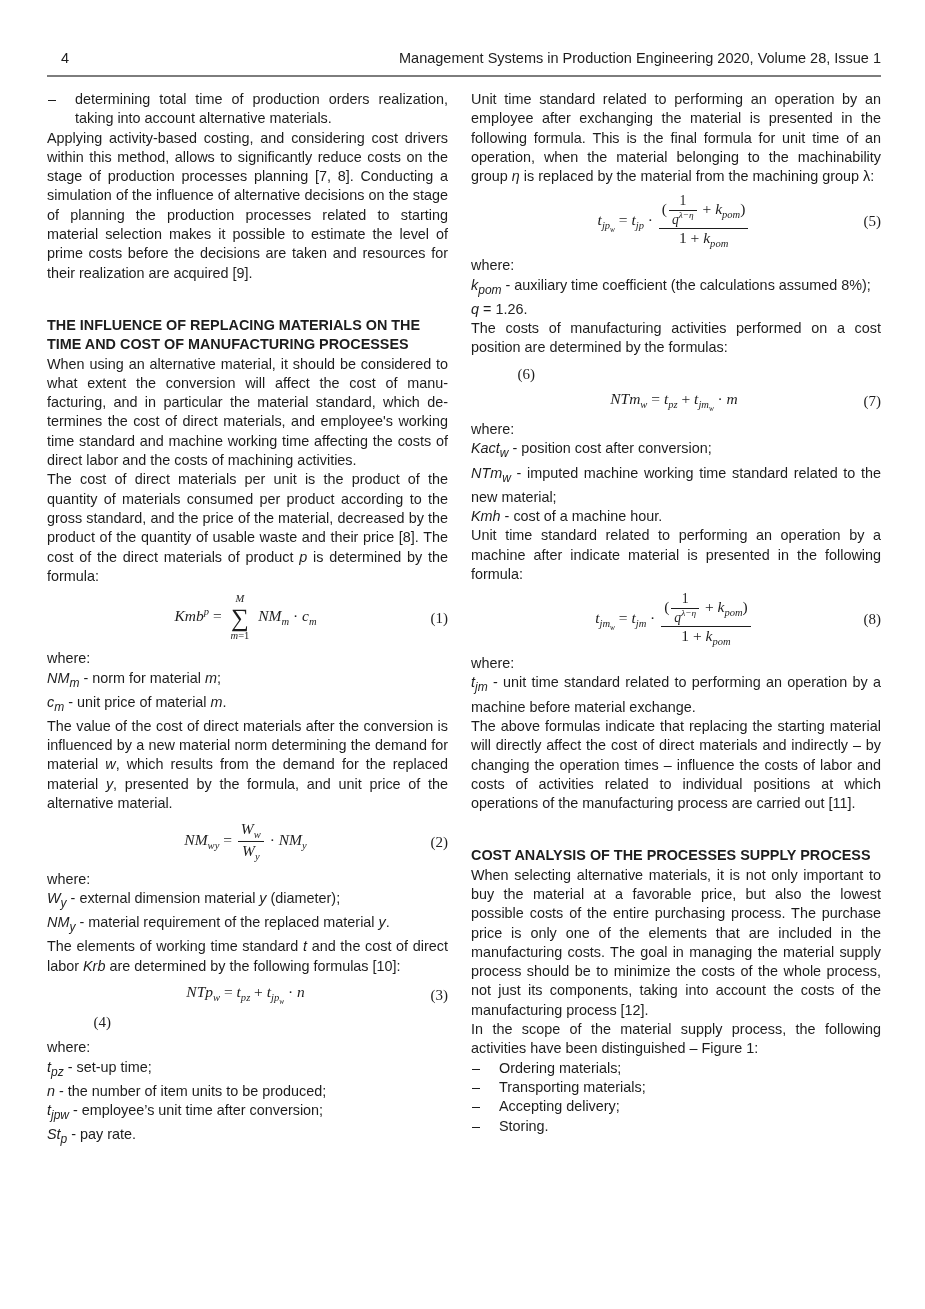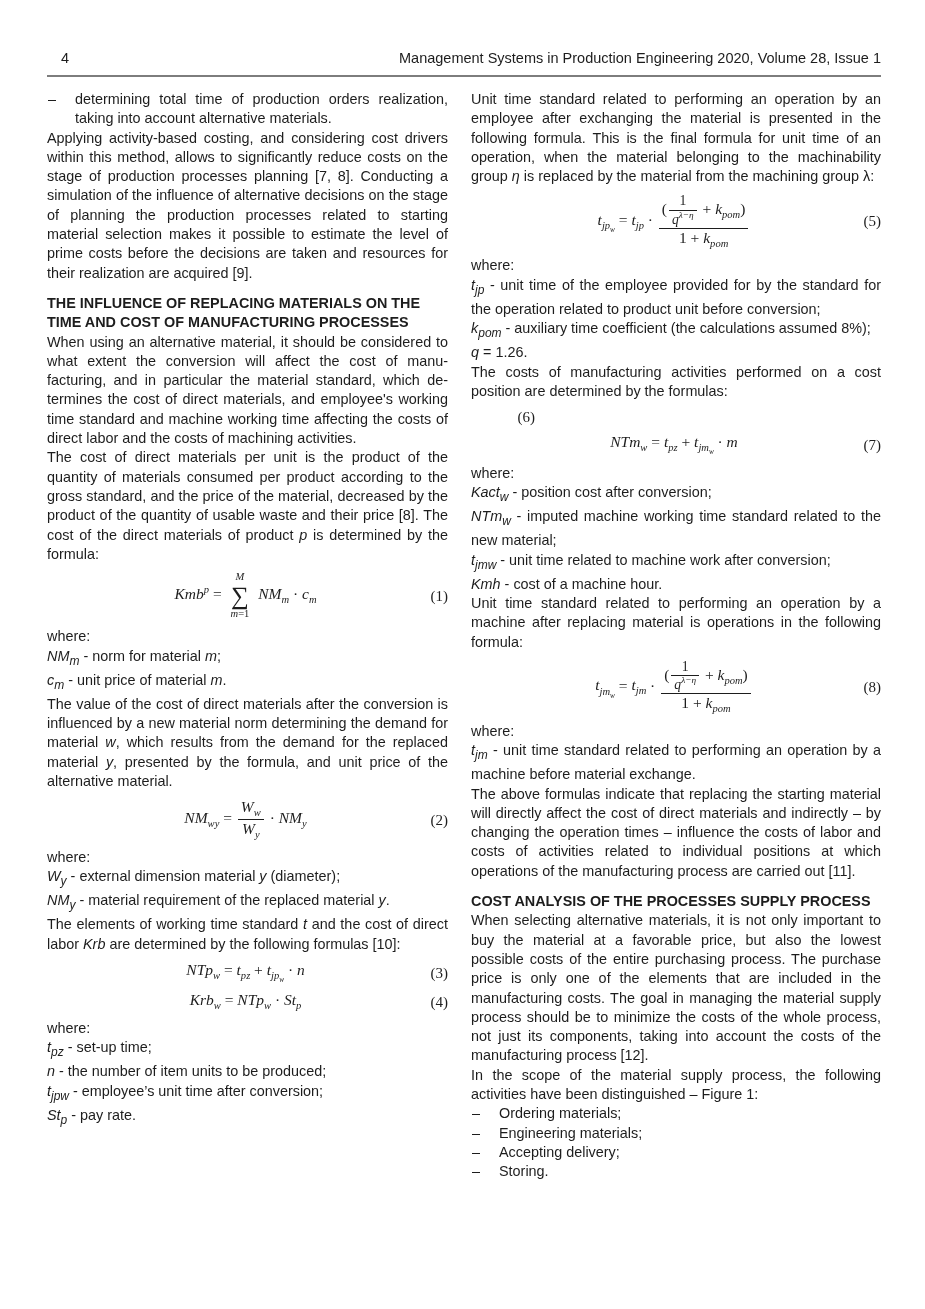--- a/index.html
+++ b/index.html
@@ -10,21 +10,21 @@
     padding:50px 44px 0 47px; position:relative;
   }
   .header { display:flex; justify-content:space-between; align-items:baseline;
     font-size:14.5px; padding:0 0 9px 14px; }
   .rule { height:2px; background:#7d7d7d; margin-bottom:13px; }
   .cols { display:flex; gap:23px; }
   .col { font-size:14.4px; line-height:19.3px; text-align:justify; }
   .col.left  { width:401px; }
   .col.right { width:410px; }
   .p { text-align:justify; }
-  .h { font-weight:700; font-size:14.4px; line-height:19.3px; margin-top:11px; text-align:left; }
+  .h { font-weight:700; font-size:14.4px; line-height:19.3px; margin-top:33px; text-align:left; }
   .li { position:relative; padding-left:28px; }
   .li .dash { position:absolute; left:1px; }
   
   .eq { display:flex; align-items:center; margin:7px 0;
         font-family:"Liberation Serif", serif; font-size:15.5px; line-height:1.2; text-align:center; }
   .eq::before { content:""; width:30px; }
   .eq-b { flex:1; text-align:center; }
   .eq-n { width:34px; text-align:right; font-size:15px; font-style:normal; }
   .eq sub, .eq sup { font-size:68%; line-height:1; }
   .fr { display:inline-block; vertical-align:middle; text-align:center; margin:0 2px; }
@@ -76,71 +76,68 @@
       </div>
       <p class="p">where:</p>
       <p class="p"><i>W<sub>y</sub></i> - external dimension material <i>y</i> (diameter);</p>
       <p class="p"><i>NM<sub>y</sub></i> - material requirement of the replaced material <i>y</i>.</p>
       <p class="p">The elements of working time standard <i>t</i> and the cost of direct labor <i>Krb</i> are determined by the following formulas [10]:</p>
       <div class="eq">
         <span class="eq-b"><i>NTp<sub>w</sub></i> = <i>t<sub>pz</sub></i> + <i>t<sub>jp<sub>w</sub></sub></i> · <i>n</i></span>
         <span class="eq-n">(3)</span>
       </div>
       <div class="eq">
-        <span class="eq-b"><i>Krb<sub>w</sub></i> = <i>NTp<sub>w</sub></i> · <i>St<sub>p</sub></i></span>
         <span class="eq-n">(4)</span>
       </div>
       <p class="p">where:</p>
       <p class="p"><i>t<sub>pz</sub></i> - set-up time;</p>
       <p class="p"><i>n</i> - the number of item units to be produced;</p>
       <p class="p"><i>t<sub>jpw</sub></i> - employee’s unit time after conversion;</p>
       <p class="p"><i>St<sub>p</sub></i> - pay rate.</p>
     </div>
 
     <div class="col right">
       <p class="p">Unit time standard related to performing an operation by an employee after exchanging the material is presented in the following formula. This is the final formula for unit time of an operation, when the material belonging to the ma­chinability group <i>η</i> is replaced by the material from the ma­chining group λ:</p>
       <div class="eq">
         <span class="eq-b"><i>t<sub>jp<sub>w</sub></sub></i> = <i>t<sub>jp</sub></i> · <span class="fr"><span class="nu">(<span class="fr"><span class="nu">1</span><span class="de"><i>q</i><sup><i>λ−η</i></sup></span></span> + <i>k<sub>pom</sub></i>)</span><span class="de">1 + <i>k<sub>pom</sub></i></span></span></span>
         <span class="eq-n">(5)</span>
       </div>
       <p class="p">where:</p>
-      <p class="p"><i>t<sub>jp</sub></i> - unit time of the employee provided for by the standard for the operation related to product unit before conver­sion;</p>
       <p class="p"><i>k<sub>pom</sub></i> - auxiliary time coefficient (the calculations assumed 8%);</p>
       <p class="p"><i>q</i> = 1.26.</p>
       <p class="p">The costs of manufacturing activities performed on a cost position are determined by the formulas:</p>
       <div class="eq">
         <span class="eq-n">(6)</span>
       </div>
       <div class="eq">
         <span class="eq-b"><i>NTm<sub>w</sub></i> = <i>t<sub>pz</sub></i> + <i>t<sub>jm<sub>w</sub></sub></i> · <i>m</i></span>
         <span class="eq-n">(7)</span>
       </div>
       <p class="p">where:</p>
       <p class="p"><i>Kact<sub>w</sub></i> - position cost after conversion;</p>
       <p class="p"><i>NTm<sub>w</sub></i> - imputed machine working time standard related to the new material;</p>
-      <p class="p"><i>t<sub>jmw</sub></i> - unit time related to machine work after conversion;</p>
       <p class="p"><i>Kmh</i> - cost of a machine hour.</p>
-      <p class="p">Unit time standard related to performing an operation by a machine after replacing material is operations in the follow­ing formula:</p>
+      <p class="p">Unit time standard related to performing an operation by a machine after indicate material is presented in the follow­ing formula:</p>
       <div class="eq">
         <span class="eq-b"><i>t<sub>jm<sub>w</sub></sub></i> = <i>t<sub>jm</sub></i> · <span class="fr"><span class="nu">(<span class="fr"><span class="nu">1</span><span class="de"><i>q</i><sup><i>λ−η</i></sup></span></span> + <i>k<sub>pom</sub></i>)</span><span class="de">1 + <i>k<sub>pom</sub></i></span></span></span>
         <span class="eq-n">(8)</span>
       </div>
       <p class="p">where:</p>
       <p class="p"><i>t<sub>jm</sub></i> - unit time standard related to performing an operation by a machine before material exchange.</p>
       <p class="p">The above formulas indicate that replacing the starting ma­terial will directly affect the cost of direct materials and in­directly – by changing the operation times – influence the costs of labor and costs of activities related to individual po­sitions at which operations of the manufacturing process are carried out [11].</p>
       <div class="h">COST ANALYSIS OF THE PROCESSES SUPPLY PROCESS</div>
       <p class="p">When selecting alternative materials, it is not only im­portant to buy the material at a favorable price, but also the lowest possible costs of the entire purchasing process. The purchase price is only one of the elements that are included in the manufacturing costs. The goal in managing the mate­rial supply process should be to minimize the costs of the whole process, not just its components, taking into account the costs of the manufacturing process [12].</p>
       <p class="p">In the scope of the material supply process, the following activities have been distinguished – Figure 1:</p>
       <div class="li">
         <span class="dash">–</span>
         <span>Ordering materials;</span>
       </div>
       <div class="li">
         <span class="dash">–</span>
-        <span>Engineering materials;</span>
+        <span>Transporting materials;</span>
       </div>
       <div class="li">
         <span class="dash">–</span>
         <span>Accepting delivery;</span>
       </div>
       <div class="li">
         <span class="dash">–</span>
         <span>Storing.</span>
       </div>
     </div>

